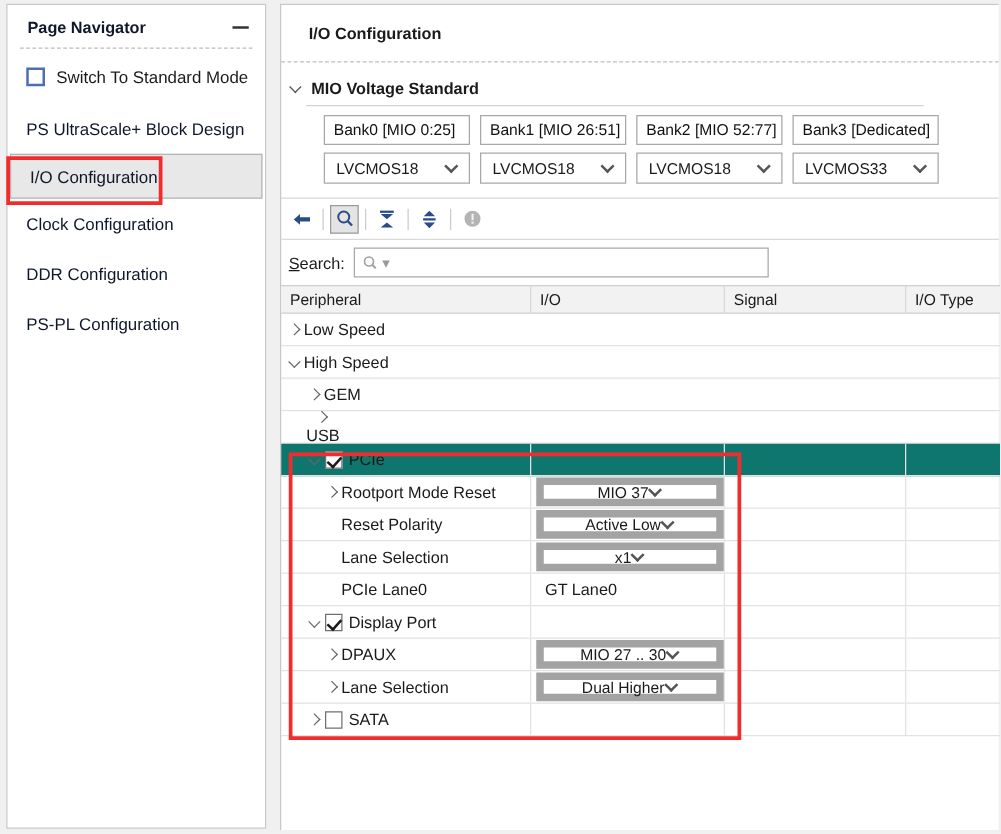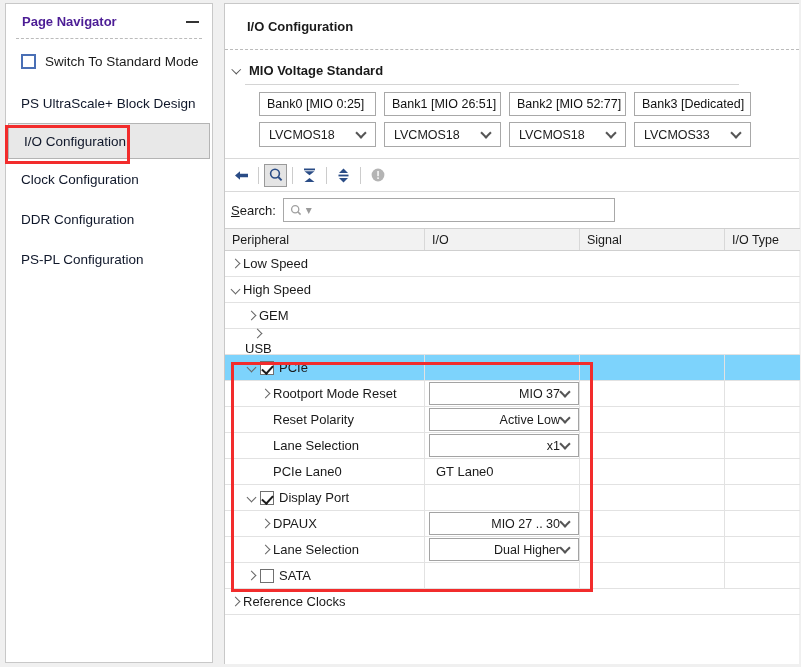--- a/index.html
+++ b/index.html
@@ -15,21 +15,21 @@
 
   
   #nav-panel{
     position:absolute; left:5px; top:3px; width:208px; height:660px;
     background:#ffffff; border:1px solid #c8c8c8; box-sizing:border-box;
   }
   #nav-header{
     height:34px; display:flex; align-items:center; justify-content:space-between;
     padding:0 12px 0 16px; box-sizing:border-box;
   }
-  #nav-title{ font-weight:bold; font-size:13px; color:#4c1d95; }
+  #nav-title{ font-weight:bold; font-size:13px; color:#0f172a; }
   #nav-minimize{
     width:14px;height:14px; position:relative; cursor:pointer;
   }
   #nav-minimize::after{
     content:""; position:absolute; left:0; top:7px; width:13px; height:1.5px;
     background:#333;
   }
   #nav-sep{
     border-top:1px dashed #bbbbbb; margin:0 10px;
   }
@@ -137,21 +137,21 @@
   #tbl-head div{
     display:flex;align-items:center; padding-left:7px; box-sizing:border-box;
     border-right:1px solid #d8d8d8;
   }
   .c0{ width:200px; } .c1{ width:155px; } .c2{ width:145px; } .c3{ width:75px; border-right:none !important;}
 
   .trow{
     display:flex; height:26px; box-sizing:border-box;
     border-bottom:1px solid #e2e2e2; font-size:13px;
   }
-  .trow.sel{ background:#7dd3fc;justify-content:center; }
+  .trow.sel{ background:#0f766e;justify-content:center; }
   .tc{ box-sizing:border-box; display:flex; align-items:center; }
   .tc0{ width:200px; border-right:1px solid #e2e2e2; }
   .tc1{ width:155px; border-right:1px solid #e2e2e2; padding-left:3px;}
   .tc2{ width:145px; border-right:1px solid #e2e2e2; }
   .tc3{ width:75px; }
   .trow.nogrid .tc0,.trow.nogrid .tc1,.trow.nogrid .tc2{ border-right:none; }
 
   .cellin{ display:flex; align-items:center; }
   .twist{ width:14px; height:14px; position:relative; flex:0 0 auto; cursor:pointer; }
   .twist::before{
@@ -165,22 +165,22 @@
     box-sizing:border-box; position:relative; margin:0 5px 0 1px; flex:0 0 auto; cursor:pointer;
   }
   .tcb.on::after{
     content:""; position:absolute; left:2.5px; top:1px; width:5px;height:9px;
     border-right:2px solid #1a1a1a; border-bottom:2px solid #1a1a1a;
     transform:rotate(42deg);
   }
   .tlabel{ font-size:13px; white-space:nowrap; }
 
   .cellsel{
-    width:152px; height:23px; border:1px solid #a3a3a3; background:#fff;
-    box-sizing:border-box; display:flex; align-items:center; justify-content:flex-end;
+    width:152px; height:23px; border:6px solid #a3a3a3; background:#fff;
+    box-sizing:border-box; display:flex; align-items:center; justify-content:center;
     padding:0 7px 0 7px; font-size:12.5px; cursor:pointer; margin-left:1px;
   }
   .plaintext{ padding-left:8px; font-size:13px; }
 </style>
 </head>
 <body>
 
 <div id="nav-panel">
   <div id="nav-header">
     <span id="nav-title">Page Navigator</span>
@@ -475,25 +475,17 @@
           <span class="twist rightg"></span>
           <span class="tcb"></span>
           <span class="tlabel">SATA</span>
         </div>
       </div>
       <div class="tc tc1"></div>
       <div class="tc tc2"></div>
       <div class="tc tc3"></div>
     </div>
 
-    <div class="trow nogrid">
-      <div class="tc tc0" style="border-right:none;">
-        <div class="cellin" style="padding-left:4px;">
-          <span class="twist rightg"></span>
-          <span class="tlabel">Reference Clocks</span>
-        </div>
-      </div>
-    </div>
   </div>
 </div>
 
 <div class="redbox" id="redbox-nav"></div>
 <div class="redbox" id="redbox-tree"></div>
 
 </body></html>

